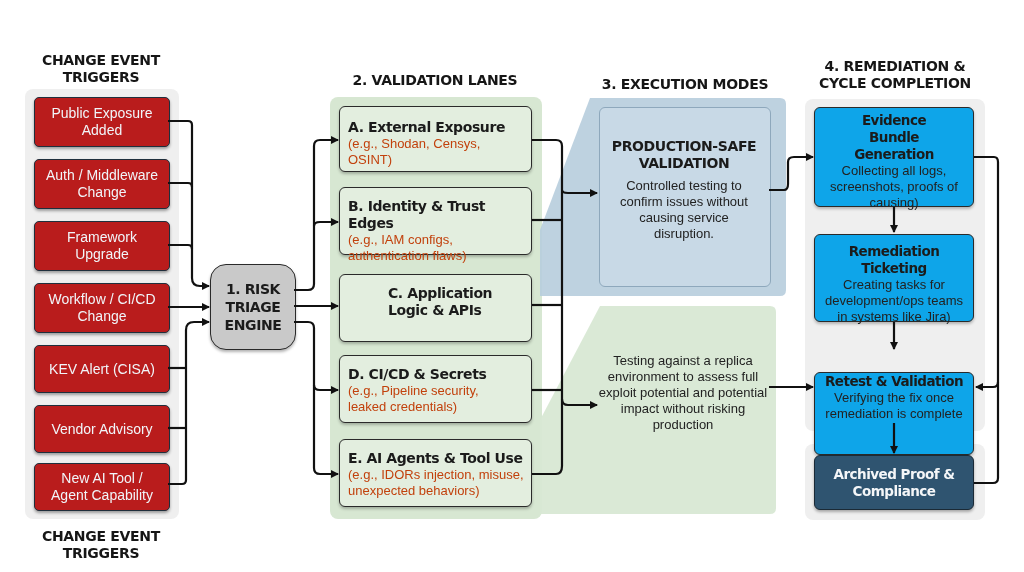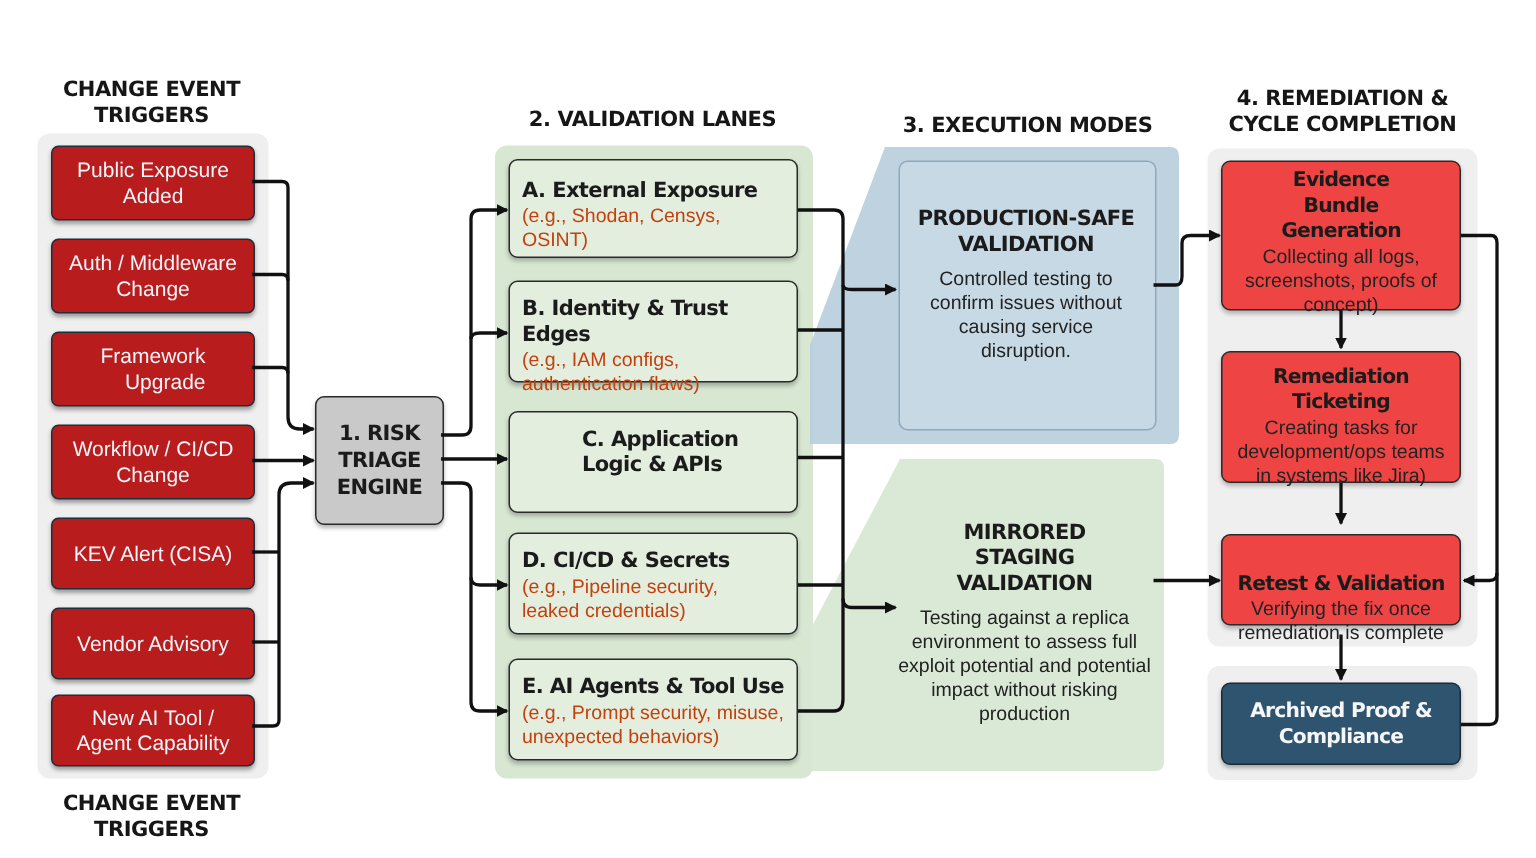--- a/index.html
+++ b/index.html
@@ -5,21 +5,21 @@
   html, body { margin:0; padding:0; }
   body { width:1024px; height:572px; background:#ffffff; position:relative; overflow:hidden; font-family:"Liberation Sans", sans-serif; color:#1b1b1b; }
   .abs { position:absolute; }
   .hdr { position:absolute; font-family:"DejaVu Sans", sans-serif; font-weight:bold; text-align:center; font-size:14px; line-height:17px; color:#161616; letter-spacing:-0.3px; }
   .panel { position:absolute; border-radius:8px; }
   .trig { position:absolute; left:34px; width:134px; background:#b91c1c; border:1.5px solid #1f2f3c; border-radius:5px; color:#f1f5f9; font-size:14px; line-height:17px; text-align:center; display:flex; align-items:center; justify-content:center; box-shadow:0 2px 3px rgba(0,0,0,0.35); }
   .trig span { display:block; }
   .lane { position:absolute; left:339px; width:193px; background:#e3eedf; border:1.5px solid #2a2a2a; border-radius:6px; box-shadow:0 2px 3px rgba(0,0,0,0.25); padding:4px 8px; box-sizing:border-box; }
   .lane .t { font-weight:bold; font-size:14px; line-height:17px; font-family:"DejaVu Sans", sans-serif; letter-spacing:-0.4px; }
   .lane .d { font-size:13px; line-height:16px; color:#c2410c; }
-  .rbox { position:absolute; left:814px; width:160px; background:#ef4444; border:1.5px solid #2a2a2a; border-radius:6px; box-shadow:0 2px 3px rgba(0,0,0,0.25); text-align:center; box-sizing:border-box; padding:4px 4px; }
+  .rbox { position:absolute; left:814px; width:160px; background:#0ea5e9; border:1.5px solid #2a2a2a; border-radius:6px; box-shadow:0 2px 3px rgba(0,0,0,0.25); text-align:center; box-sizing:border-box; padding:4px 4px; }
   .rbox .t { font-weight:bold; font-size:13.5px; line-height:17px; font-family:"DejaVu Sans", sans-serif; letter-spacing:-0.5px; }
   .rbox .d { font-size:13px; line-height:16px; color:#222; }
   .mode { position:absolute; text-align:center; }
   .mode .t { font-weight:bold; font-size:14px; line-height:17px; font-family:"DejaVu Sans", sans-serif; letter-spacing:-0.4px; }
   .mode .d { font-size:13px; line-height:16px; color:#222; margin-top:6px; }
   svg.conn { position:absolute; left:0; top:0; }
 </style>
 </head>
 <body>
 
@@ -48,21 +48,21 @@
       <span>Public Exposure</span>
       <span>Added</span>
     </div>
   </div>
 <div class="trig" style="top:159px; height:48px;">
     <div>
       <span>Auth / Middleware</span>
       <span>Change</span>
     </div>
   </div>
-<div class="trig" style="top:221px; height:48px;text-align:right;">
+<div class="trig" style="top:221px; height:48px;">
     <div>
       <span>Framework</span>
       <span>Upgrade</span>
     </div>
   </div>
 <div class="trig" style="top:283px; height:48px;">
     <div>
       <span>Workflow / CI/CD</span>
       <span>Change</span>
     </div>
@@ -77,21 +77,21 @@
       <span>Vendor Advisory</span>
     </div>
   </div>
 <div class="trig" style="top:463px; height:46px;">
     <div>
       <span>New AI Tool /</span>
       <span>Agent Capability</span>
     </div>
   </div>
 
-<div class="abs" style="left:210px; top:264px; width:84px; height:84px; background:#c9c9c9; border:1.5px solid #2a2a2a; border-radius:6px; box-shadow:0 2px 3px rgba(0,0,0,0.3); display:flex; align-items:center; justify-content:center; text-align:center; font-family:'DejaVu Sans', sans-serif; font-weight:bold; font-size:14px; line-height:18px; letter-spacing:-0.4px;">
+<div class="abs" style="left:210px; top:264px; width:84px; height:84px; background:#c9c9c9; border:1.5px solid #2a2a2a; border-radius:16px; box-shadow:0 2px 3px rgba(0,0,0,0.3); display:flex; align-items:center; justify-content:center; text-align:center; font-family:'DejaVu Sans', sans-serif; font-weight:bold; font-size:14px; line-height:18px; letter-spacing:-0.4px;">
   <div>
     <div>1. RISK</div>
     <div>TRIAGE</div>
     <div>ENGINE</div>
   </div>
 </div>
 
 <div class="lane" style="top:106px; height:66px; padding-top:12px;">
     <div class="t">A. External Exposure</div>
     <div class="d">(e.g., Shodan, Censys, OSINT)</div>
@@ -102,41 +102,40 @@
   </div>
 <div class="lane" style="top:274px; height:68px;padding-left:48px;">
     <div class="t" style="margin-top:6px;">C. Application Logic &amp; APIs</div>
   </div>
 <div class="lane" style="top:355px; height:68px;">
     <div class="t" style="margin-top:6px;">D. CI/CD &amp; Secrets</div>
     <div class="d" style="width:140px;">(e.g., Pipeline security, leaked credentials)</div>
   </div>
 <div class="lane" style="top:439px; height:68px;">
     <div class="t" style="margin-top:6px;">E. AI Agents &amp; Tool Use</div>
-    <div class="d" style="width:180px;">(e.g., Prompt security, misuse, unexpected behaviors)</div>
+    <div class="d" style="width:180px;">(e.g., IDORs injection, misuse, unexpected behaviors)</div>
   </div>
 
 <div class="mode" style="left:608px; top:138px; width:152px;">
   <div class="t">PRODUCTION-SAFE VALIDATION</div>
   <div class="d" style="padding:0 4px;">Controlled testing to confirm issues without causing service disruption.</div>
 </div>
 <div class="mode" style="left:598px; top:347px; width:170px;">
-  <div class="t" style="padding:0 10px;">MIRRORED STAGING VALIDATION</div>
   <div class="d">Testing against a replica environment to assess full exploit potential and potential impact without risking production</div>
 </div>
 
 <div class="rbox" style="top:107px; height:100px;">
     <div class="t" style="padding:0 18px;">Evidence Bundle Generation</div>
-    <div class="d" style="padding:0 8px;">Collecting all logs, screenshots, proofs of concept)</div>
+    <div class="d" style="padding:0 8px;">Collecting all logs, screenshots, proofs of causing)</div>
   </div>
 <div class="rbox" style="top:234px; height:88px; padding-top:8px;">
     <div class="t">Remediation Ticketing</div>
     <div class="d" style="padding:0 4px;">Creating tasks for development/ops teams in systems like Jira)</div>
   </div>
-<div class="rbox" style="top:356px; height:61px; padding-top:24px;">
+<div class="rbox" style="top:372px; height:83px; padding-top:0;">
     <div class="t">Retest &amp; Validation</div>
     <div class="d">Verifying the fix once remediation is complete</div>
   </div>
 <div class="abs" style="left:814px; top:455px; width:160px; height:55px; background:#2f5470; border:1.5px solid #1b2a36; border-radius:6px; box-sizing:border-box; color:#f4f6f8; font-family:'DejaVu Sans', sans-serif; font-weight:bold; font-size:13.5px; line-height:17px; letter-spacing:-0.5px; text-align:center; display:flex; align-items:center; justify-content:center; box-shadow:0 2px 3px rgba(0,0,0,0.3);">
   <div>
       <div>Archived Proof &amp;</div>
       <div>Compliance</div>
     </div>
 </div>
 

